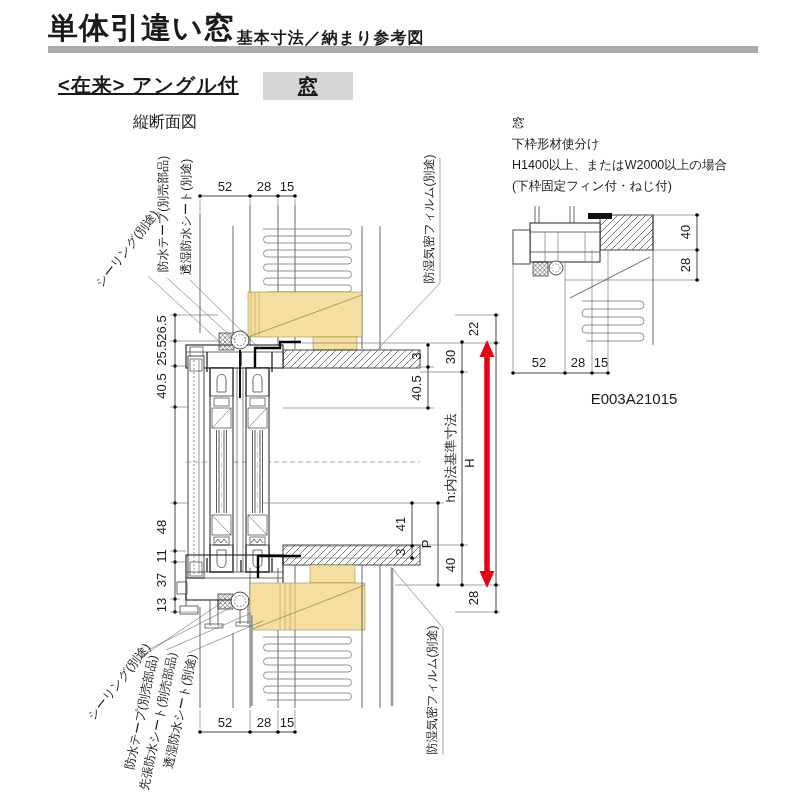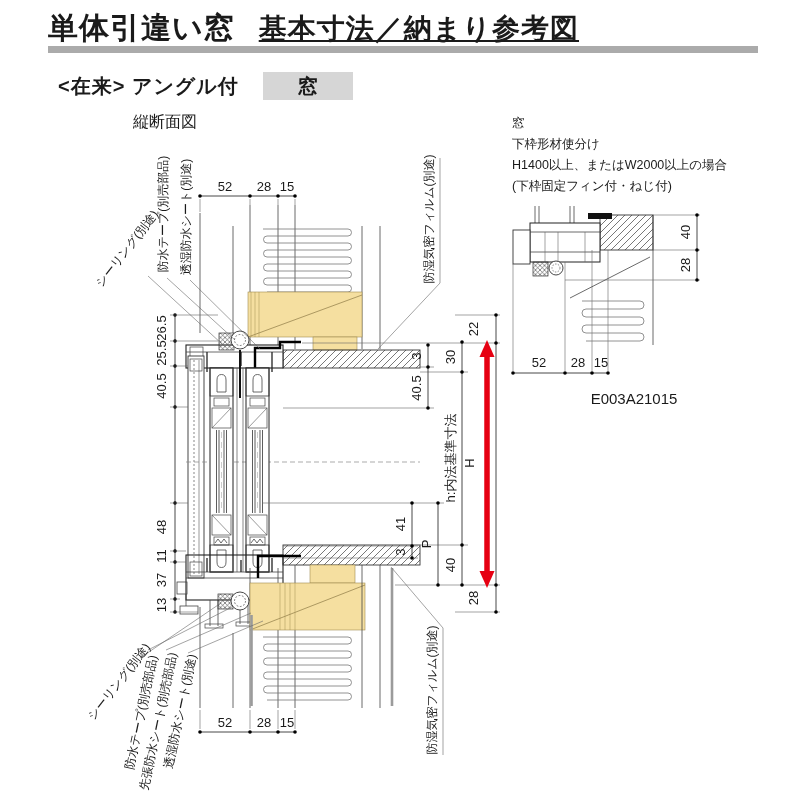--- a/index.html
+++ b/index.html
@@ -1,25 +1,25 @@
 <!DOCTYPE html>
 <html><head>
 <meta charset="utf-8">
 <style>
   html,body{margin:0;padding:0;}
   body{
     width:800px;height:800px;position:relative;background:#ffffff;
     font-family:"Liberation Sans","DejaVu Sans",sans-serif;color:#1a1a1a;
     overflow:hidden;
   }
-  .hdr{position:absolute;left:48px;top:8px;display:flex;align-items:center;gap:24px;}
+  .hdr{position:absolute;left:48px;top:8px;display:flex;align-items:flex-end;gap:2px;}
   .hdr .t1{font-size:30px;font-weight:bold;letter-spacing:1px;}
-  .hdr .t2{font-size:28px;font-weight:bold;letter-spacing:1px;text-decoration:underline;}
+  .hdr .t2{font-size:16px;font-weight:bold;letter-spacing:1px;}
   .hbar{position:absolute;left:48px;top:46px;width:710px;height:7px;background:#ababab;}
-  .subrow{position:absolute;left:58px;top:72px;display:flex;align-items:center;}
+  .subrow{position:absolute;left:58px;top:72px;display:flex;text-decoration:underline;}
   .subrow .s1{font-size:20px;font-weight:bold;letter-spacing:1px;}
   .subrow .tag{display:inline-block;margin-left:24px;width:90px;height:28px;line-height:28px;
     text-align:center;background:#d6d6d6;font-size:20px;font-weight:bold;}
   .viewlab{position:absolute;left:85px;top:112px;font-size:16px;margin-left:48px;}
   svg{position:absolute;left:0;top:0;}
   .dim{font-size:13px;fill:#1a1a1a;}
   .lbl{font-size:12px;fill:#1a1a1a;}
   .note{font-size:12.5px;fill:#1a1a1a;}
   .code{font-size:15px;fill:#1a1a1a;}
   .thin{stroke:#444;stroke-width:0.8;fill:none;}

